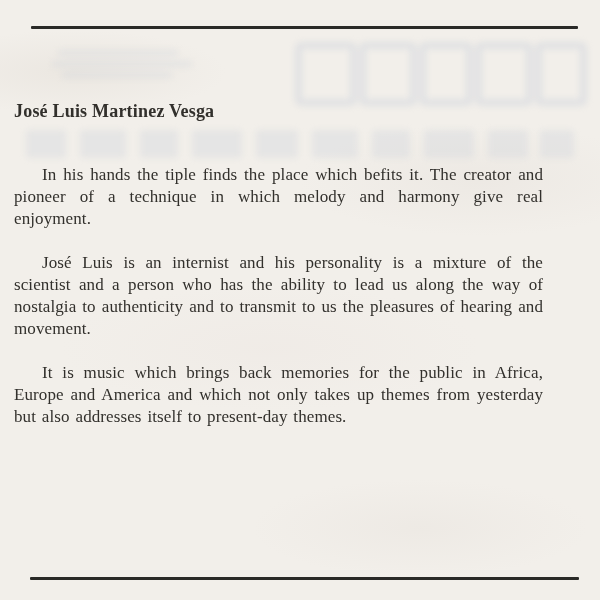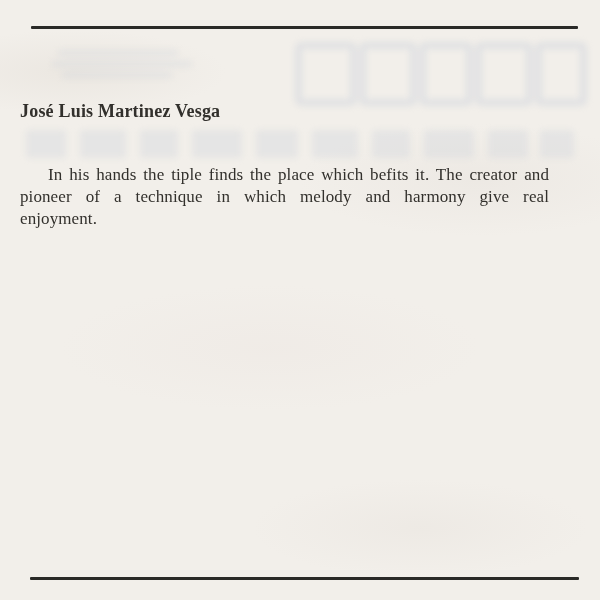--- a/index.html
+++ b/index.html
@@ -41,21 +41,21 @@
     border-radius: 4px;
   }
   .ghost-lines { left: 52px; top: 48px; width: 150px; height: 34px; }
   .ghost-lines .ghost-bar { height: 6px; }
   .ghost-title { left: 295px; top: 42px; width: 280px; height: 54px; }
   .ghost-band { left: 26px; top: 126px; width: 548px; height: 38px; }
   .ghost-band .ghost-bar { top: 4px; height: 28px; }
 
   .content {
     position: absolute;
-    left: 20px; top: 100px;
+    left: 14px; top: 100px;
     width: 544px;
     color: #32302c;
   }
   .author {
     font-size: 18px;
     line-height: 22px;
     font-weight: bold;
     margin: 0 0 42px 0;
     letter-spacing: 0.2px;
   }
@@ -97,17 +97,19 @@
     <span class="ghost-bar" style="left:286px; width:46px;"></span>
     <span class="ghost-bar" style="left:346px; width:38px;"></span>
     <span class="ghost-bar" style="left:398px; width:50px;"></span>
     <span class="ghost-bar" style="left:462px; width:40px;"></span>
     <span class="ghost-bar" style="left:514px; width:34px;"></span>
   </div>
 
   <div class="content">
     <h1 class="author">José Luis Martinez Vesga</h1>
     <p>In his hands the tiple finds the place which befits it. The creator and pioneer of a technique in which melody and harmony give real enjoyment.</p>
+    <p>José Luis is an internist and his personality is a mixture of the scientist and a person who has the ability to lead us along the way of nostalgia to authenticity and to transmit to us the pleasures of hearing and movement.</p>
+    <p>It is music which brings back memories for the public in Africa, Europe and America and which not only takes up themes from yesterday but also addresses itself to present-day themes.</p>
   </div>
 
   <div class="rule rule-bottom"></div>
 
 </div>
 
 </body></html>

